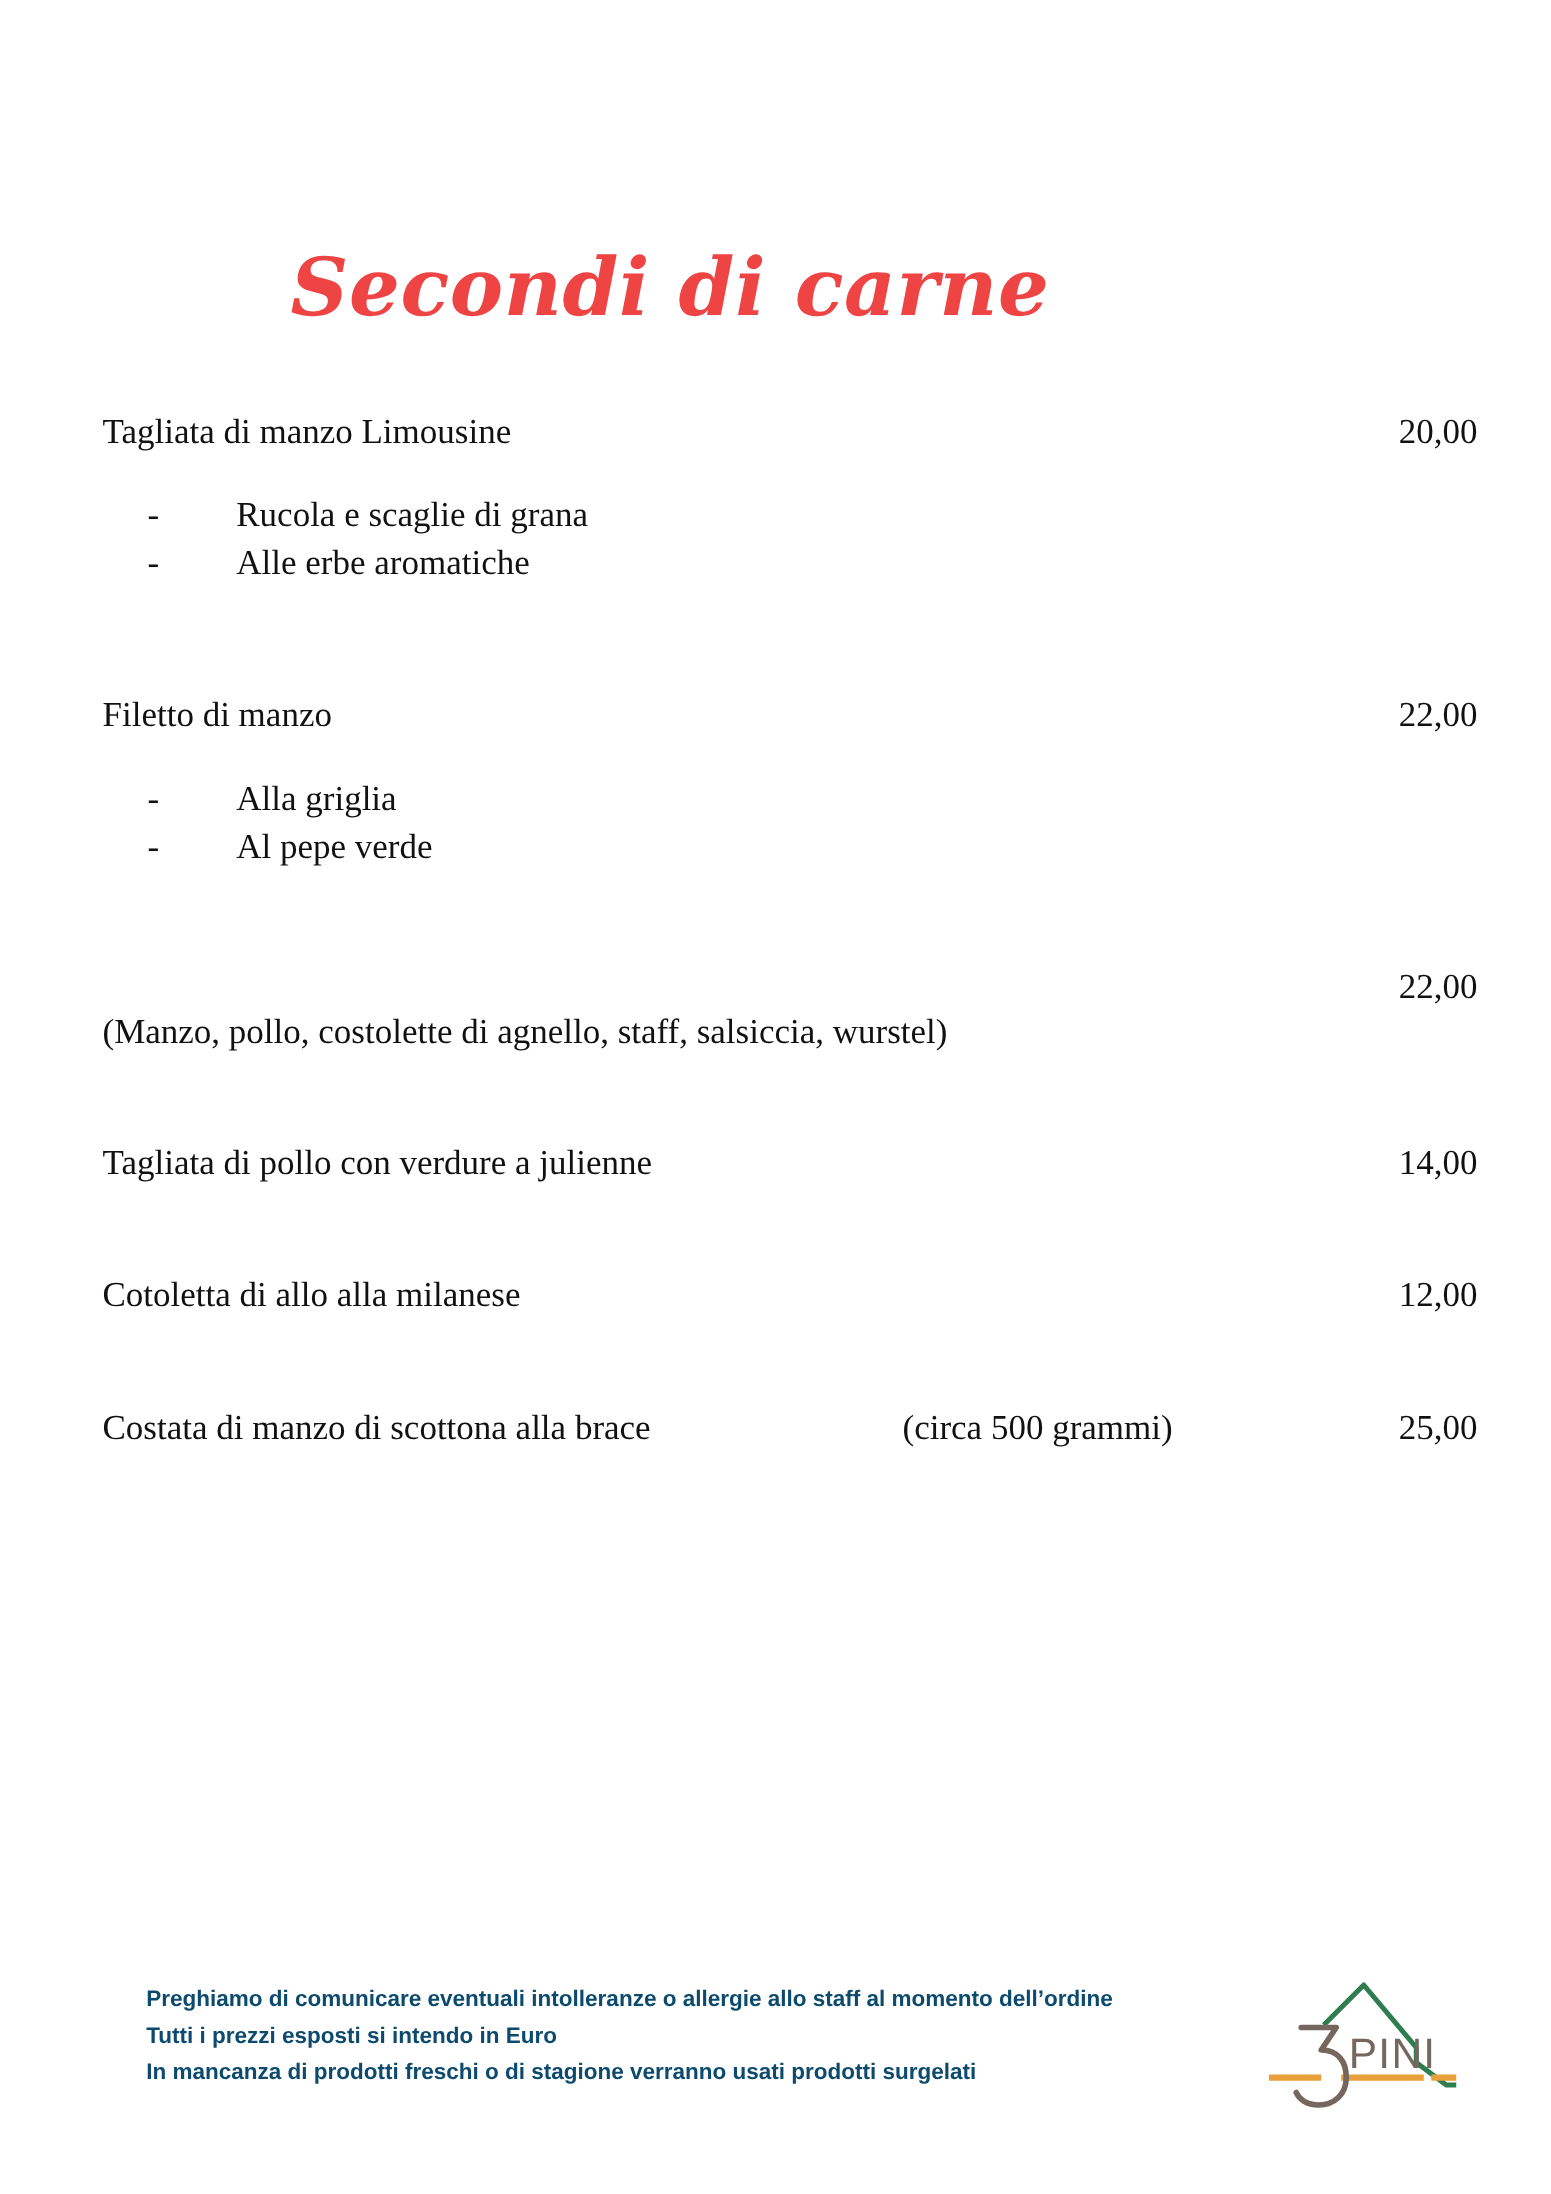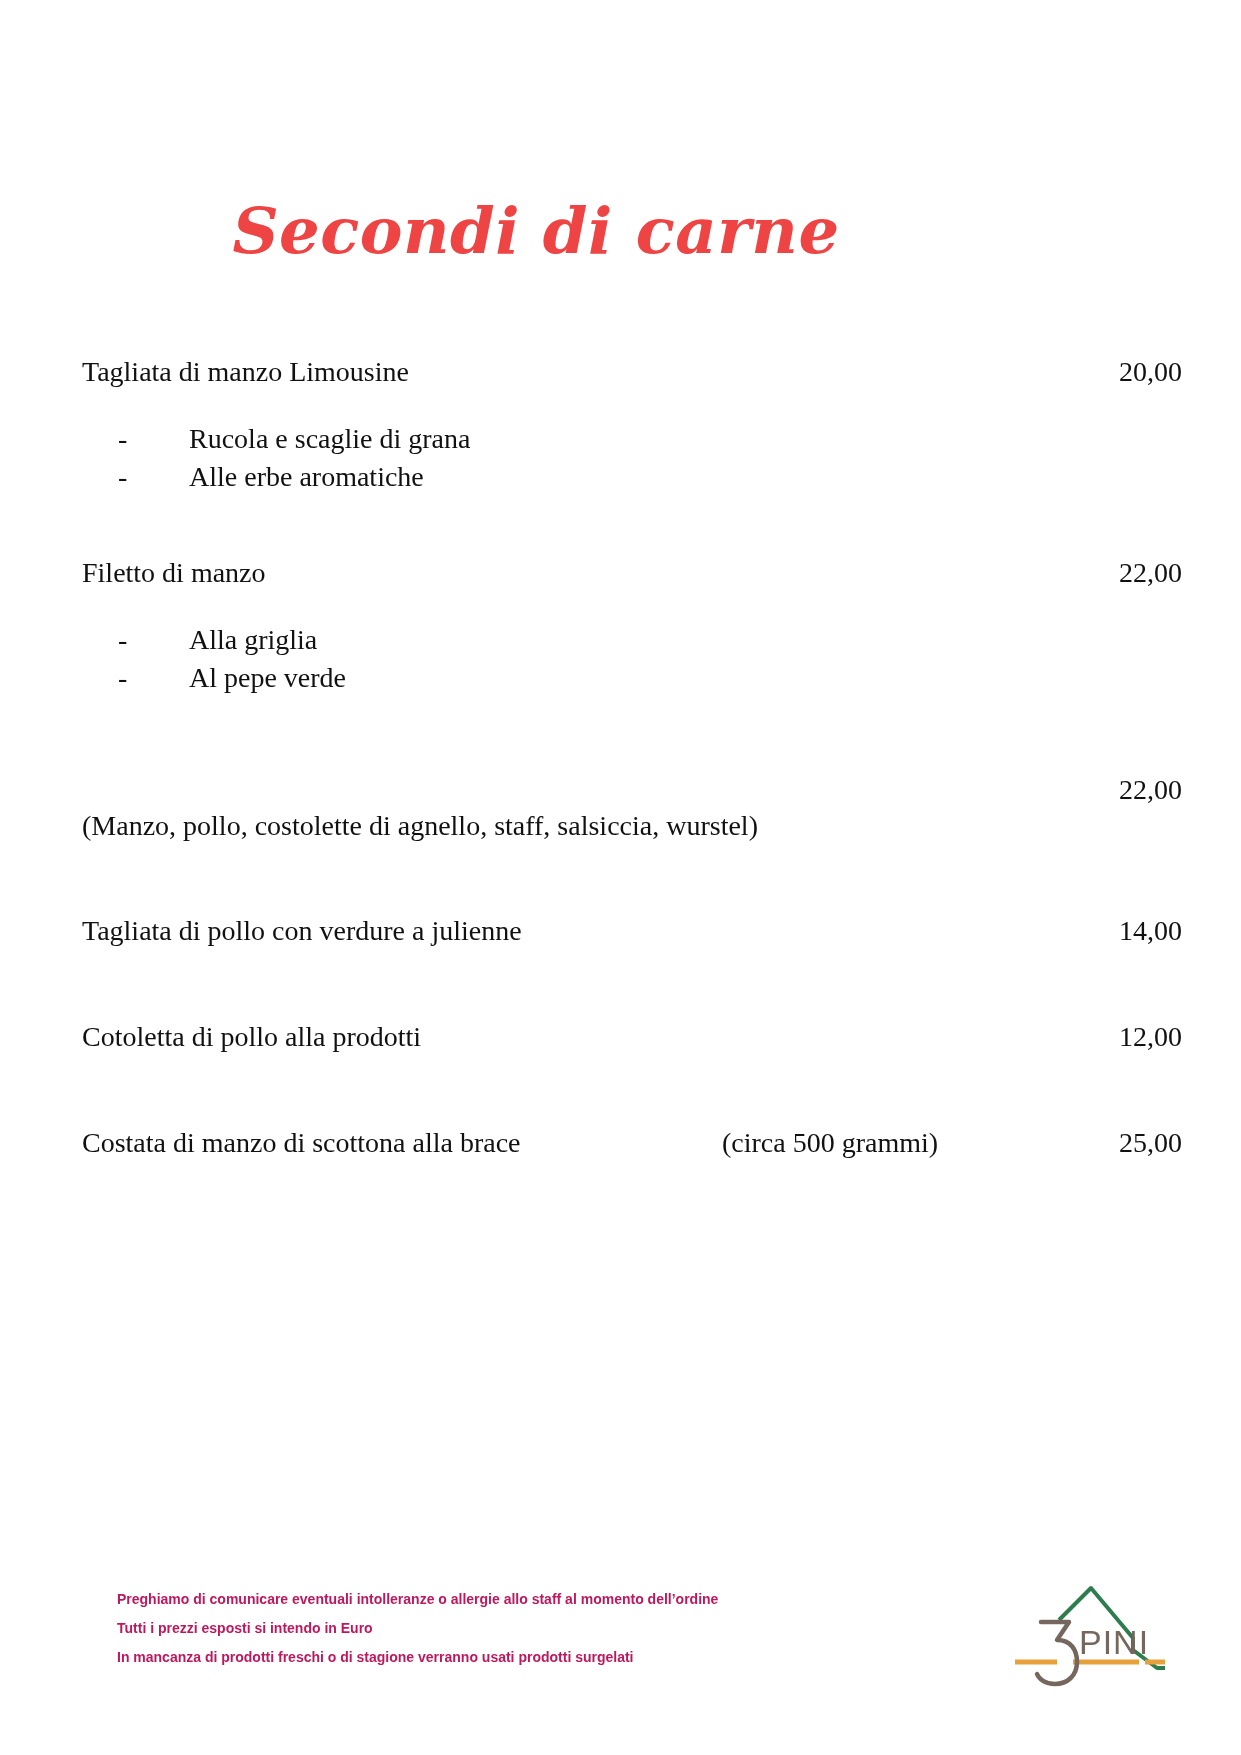--- a/index.html
+++ b/index.html
@@ -79,41 +79,41 @@
       left: 75px;
       white-space: nowrap;
       margin-left: 32px;
     }
     .footer-notes {
       position: absolute;
       left: 117px;
       top: 1585px;
       font-family: "Liberation Sans", "DejaVu Sans", sans-serif;
       font-weight: bold;
-      font-size: 14px;
+      font-size: 18px;
       line-height: 29px;
-      color: #be185d;
+      color: #0c4a6e;
     }
     .footer-note {
       white-space: nowrap;
     }
     .logo {
       position: absolute;
       left: 1015px;
       top: 1578px;
       width: 160px;
       height: 110px;
     }
   </style>
 </head>
 <body>
 
 <h1 class="title">Secondi di carne</h1>
 
-<div class="dish" style="top:354px;">
+<div class="dish" style="top:328px;">
   <div class="dish-row">
     <span class="dish-name">Tagliata di manzo Limousine</span>
     <span class="dish-price">20,00</span>
   </div>
   <ul class="variants">
     <li class="variant">
       <span class="variant-dash">-</span>
       <span class="variant-label">Rucola e scaglie di grana</span>
     </li>
     <li class="variant">
@@ -149,21 +149,21 @@
 
 <div class="dish" style="top:913px;">
   <div class="dish-row">
     <span class="dish-name">Tagliata di pollo con verdure a julienne</span>
     <span class="dish-price">14,00</span>
   </div>
 </div>
 
 <div class="dish" style="top:1019px;">
   <div class="dish-row">
-    <span class="dish-name">Cotoletta di pollo alla prodotti</span>
+    <span class="dish-name">Cotoletta di allo alla milanese</span>
     <span class="dish-price">12,00</span>
   </div>
 </div>
 
 <div class="dish" style="top:1125px;text-align:right;">
   <div class="dish-row">
     <span class="dish-name">Costata di manzo di scottona alla brace</span>
     <span class="dish-note">(circa 500 grammi)</span>
     <span class="dish-price">25,00</span>
   </div>

